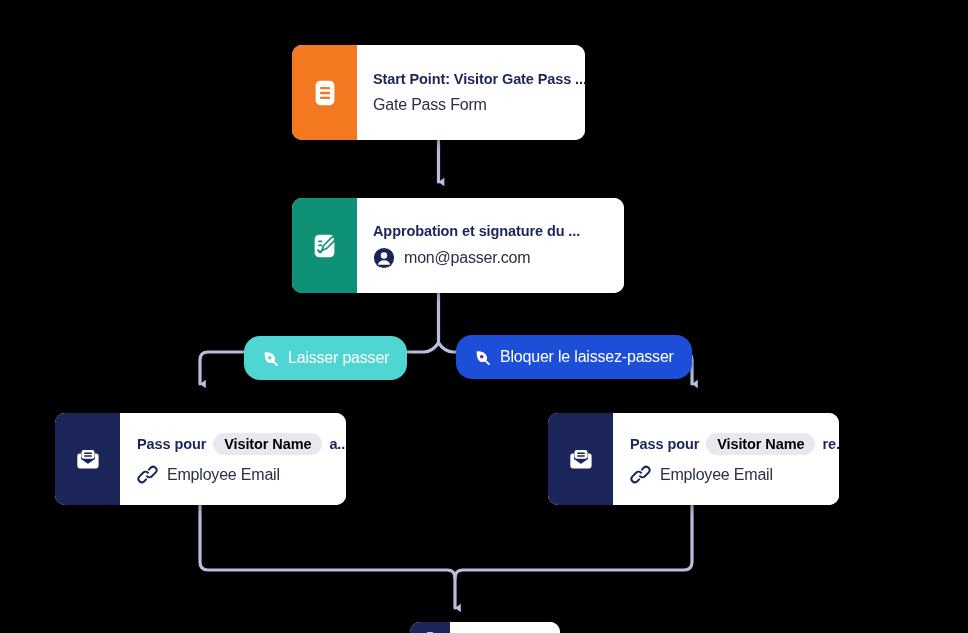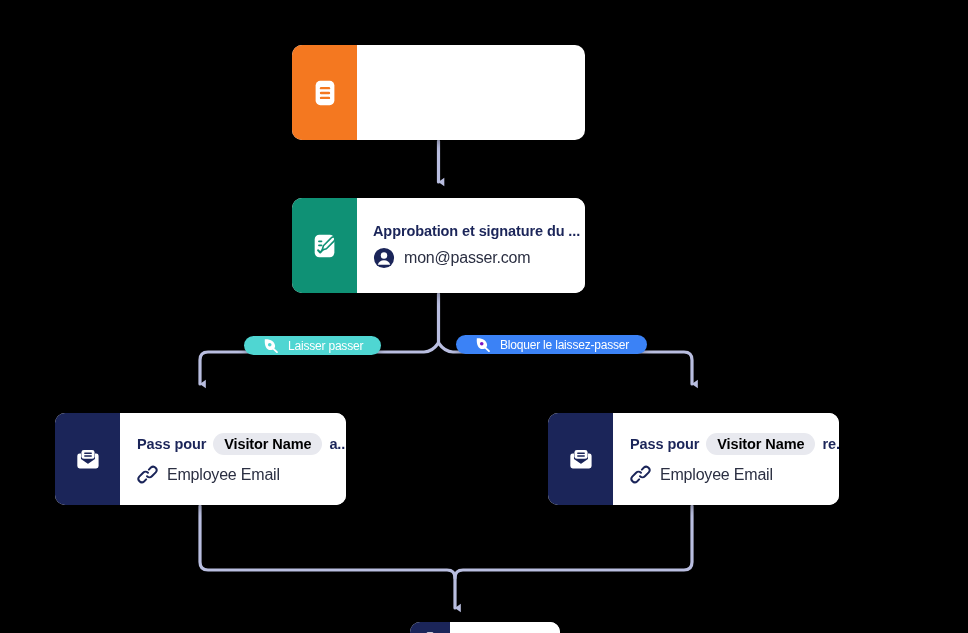--- a/index.html
+++ b/index.html
@@ -39,21 +39,21 @@
     font-size:16px;color:#2b2f42;
     white-space:nowrap;letter-spacing:-.2px;
     display:flex;align-items:center;gap:9px;
   }
 
   
   #node-start{left:292px;top:45px;width:293px;height:95px;}
   #node-start .iconpanel{width:65px;background:#f47820;}
   #node-start .body{gap:9px;}
 
-  #node-approval{left:292px;top:198px;width:293px;height:95px;}
+  #node-approval{left:292px;top:198px;width:332px;height:95px;}
   #node-approval .iconpanel{width:65px;background:#0f9175;}
   #node-approval .body{gap:8px;}
 
   #node-mail-left{left:55px;top:413px;width:291px;height:92px;}
   #node-mail-left .iconpanel{width:65px;background:#1b2559;}
   #node-mail-left .body{gap:9px;padding-left:17px;}
 
   #node-mail-right{left:548px;top:413px;width:291px;height:92px;}
   #node-mail-right .iconpanel{width:65px;background:#1b2559;}
   #node-mail-right .body{gap:9px;padding-left:17px;}
@@ -76,31 +76,31 @@
     border-radius:13px;
     padding:3px 11px;
     letter-spacing:-.1px;
   }
   .trunc{color:#1b2559;font-weight:bold;font-size:14.5px;}
 
   
   .pill{
     position:absolute;
     display:flex;align-items:center;gap:9px;
-    height:19px;
+    height:44px;
     border-radius:16px;
     padding:0 18px;
     color:#ffffff;
-    font-size:12px;
+    font-size:16px;
     letter-spacing:-.2px;
     white-space:nowrap;
     box-shadow:0 2px 6px rgba(0,0,0,.3);
   }
   #pill-allow{left:244px;top:336px;background:#4fd6d2;}
-  #pill-block{left:456px;top:335px;background:#3b82f6;}
+  #pill-block{left:456px;top:335px;background:#1d4ed8;}
 
   
   .sq-icon{width:30px;height:30px;display:block;}
   .avatar{width:22px;height:22px;display:block;flex:0 0 auto;}
   .linkicon{width:21px;height:21px;display:block;flex:0 0 auto;}
   .nib{width:17px;height:17px;display:block;flex:0 0 auto;}
 </style>
 </head>
 <body>
 
@@ -129,20 +129,24 @@
   </svg>
 
   <div class="node" id="node-start">
     <div class="iconpanel">
       <svg class="sq-icon" viewBox="0 0 32 32">
         <rect x="6" y="3" width="20" height="26" rx="5" fill="#ffffff"></rect>
         <rect x="10.5" y="9.5" width="11" height="2.6" rx="1.3" fill="#f47820"></rect>
         <rect x="10.5" y="14.7" width="11" height="2.6" rx="1.3" fill="#f47820"></rect>
         <rect x="10.5" y="19.9" width="11" height="2.6" rx="1.3" fill="#f47820"></rect>
       </svg>
+    </div>
+    <div class="body">
+      <div class="title">Start Point: Visitor Gate Pass ...</div>
+      <div class="sub">Gate Pass Form</div>
     </div>
   </div>
 
   <div class="node" id="node-approval">
     <div class="iconpanel">
       <svg class="sq-icon" viewBox="0 0 32 32">
         <rect x="5" y="4" width="21" height="24" rx="5" fill="#ffffff"></rect>
         <rect x="8.6" y="10" width="4.6" height="1.9" rx=".95" fill="#0f9175"></rect>
         <rect x="8.6" y="14.3" width="4.6" height="1.9" rx=".95" fill="#0f9175"></rect>
         <path d="M8.6 20.6 l2.3 2.3 l4.3 -4.6" stroke="#0f9175" stroke-width="2.1" fill="none" stroke-linecap="round" stroke-linejoin="round"></path>

